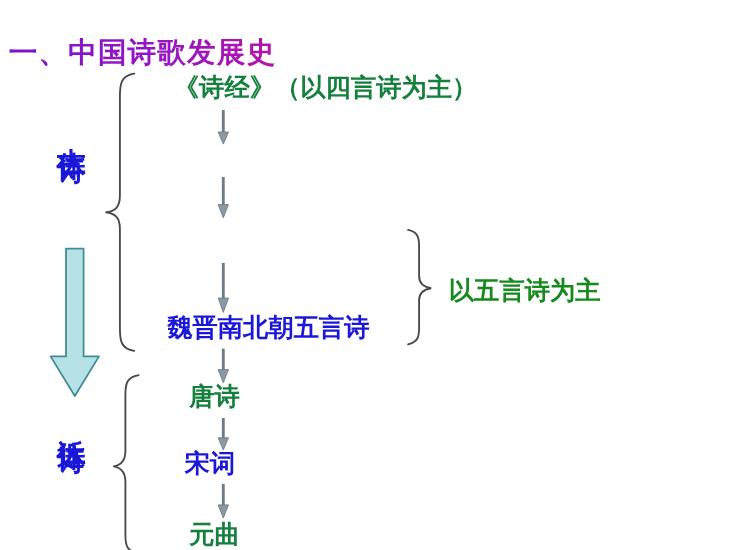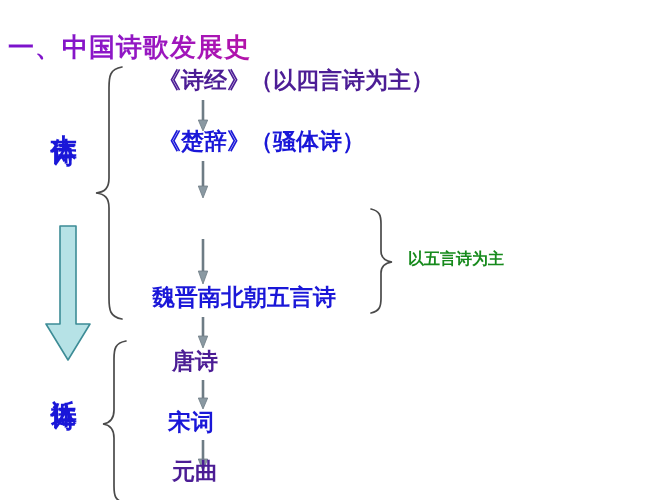--- a/index.html
+++ b/index.html
@@ -34,41 +34,41 @@
   }
 
   
   .node {
     position: absolute;
     white-space: nowrap;
     font-weight: bold;
     font-size: 23px;
     line-height: 1;
   }
-  .node.magenta { color: #4c1d95; text-align: center; }
+  .node.magenta { color: #15803d; text-align: center; }
   .node.blue    { color: #1A17D8; }
 
   
   .vlabel {
     position: absolute;
     writing-mode: vertical-rl;
     text-orientation: upright;
     font-weight: bold;
     font-size: 26px;
     color: #1A17D8;
     letter-spacing: 3px;
     line-height: 1.05;
   }
 
   
   #green-note {
     position: absolute;
     white-space: nowrap;
     font-weight: bold;
-    font-size: 16px;
+    font-size: 23px;
     color: #168A1C;
   }
 
   
   .arrow-svg { position: absolute; overflow: visible; }
 
   
   .brace-svg { position: absolute; overflow: visible; }
 
   
@@ -104,21 +104,20 @@
 
   <div class="vlabel" style="left:50px; top:350px;">近体诗</div>
 
   <div class="node magenta" style="left:158px; top:41px;">《诗经》（以四言诗为主）</div>
 
   <svg class="arrow-svg" style="left:196px; top:72px;" width="14" height="32" viewBox="0 0 14 32">
     <line x1="7" y1="0" x2="7" y2="22" stroke="#6E7C85" stroke-width="2.6"></line>
     <polygon points="7,31 2.3,20 11.7,20" fill="#8A99A2" stroke="#6E7C85" stroke-width="0.8"></polygon>
   </svg>
 
-  <div class="node blue" style="left:158px; top:102px;">《楚辞》（骚体诗）</div>
 
   <svg class="arrow-svg" style="left:196px; top:133px;" width="14" height="38" viewBox="0 0 14 38">
     <line x1="7" y1="0" x2="7" y2="27" stroke="#6E7C85" stroke-width="2.6"></line>
     <polygon points="7,37 2.3,25 11.7,25" fill="#8A99A2" stroke="#6E7C85" stroke-width="0.8"></polygon>
   </svg>
 
 
   <svg class="arrow-svg" style="left:196px; top:211px;" width="14" height="46" viewBox="0 0 14 46">
     <line x1="7" y1="0" x2="7" y2="34" stroke="#6E7C85" stroke-width="2.6"></line>
     <polygon points="7,45 2.3,32 11.7,32" fill="#8A99A2" stroke="#6E7C85" stroke-width="0.8"></polygon>
@@ -140,15 +139,15 @@
     <polygon points="7,29 2.3,18 11.7,18" fill="#8A99A2" stroke="#6E7C85" stroke-width="0.8"></polygon>
   </svg>
 
   <div class="node blue" style="left:168px; top:383px;">宋词</div>
 
   <svg class="arrow-svg" style="left:196px; top:412px;" width="14" height="32" viewBox="0 0 14 32">
     <line x1="7" y1="0" x2="7" y2="21" stroke="#6E7C85" stroke-width="2.6"></line>
     <polygon points="7,31 2.3,19 11.7,19" fill="#8A99A2" stroke="#6E7C85" stroke-width="0.8"></polygon>
   </svg>
 
-  <div class="node magenta" style="left:172px; top:432px;">元曲</div>
+  <div class="node magenta" style="left:172px; top:448px;">元曲</div>
 
 </div>
 
 </body></html>

